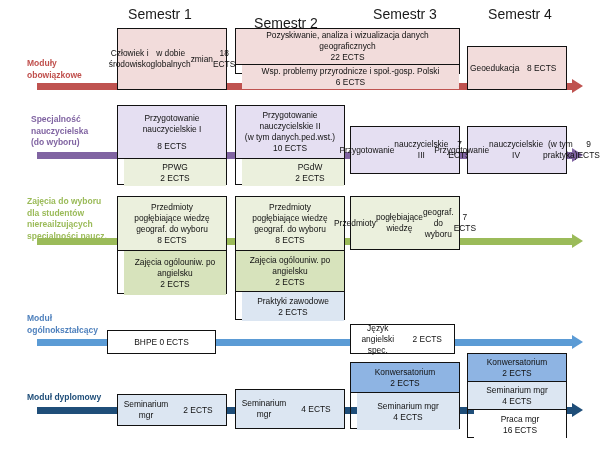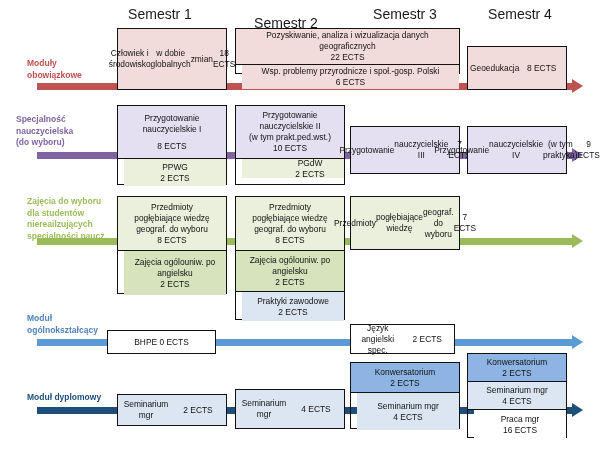--- a/index.html
+++ b/index.html
@@ -145,45 +145,45 @@
   <div class="box" style="left:467px; top:46px; width:100px; height:44px; background:#f2dcdb;">
     <span class="ln">Geoedukacja</span>
     <span class="gap"></span>
     <span class="ln">8 ECTS</span>
   </div>
 
   <div class="track" style="left:37px; top:152px; width:537px;">
     <div class="bar" style="background:#8064a2;"></div>
     <div class="head" style="border-left-color:#8064a2;"></div>
   </div>
-  <div class="row-label" style="left:16px; top:114px; color:#8064a2;">Specjalność
+  <div class="row-label" style="left:31px; top:114px; color:#8064a2;">Specjalność
 nauczycielska
 (do wyboru)</div>
 
   <div class="stack" style="left:117px; top:105px; width:110px; height:80px;">
     <div class="cell" style="height:53px; background:#e5dff2;">
       <span class="ln">Przygotowanie</span>
       <span class="ln">nauczycielskie I</span>
       <span class="gap"></span>
       <span class="ln">8 ECTS</span>
     </div>
     <div class="cell" style="height:27px; background:#ebf0dd;">
       <span class="ln">PPWG</span>
       <span class="ln">2 ECTS</span>
     </div>
   </div>
 
   <div class="stack" style="left:235px; top:105px; width:110px; height:80px;">
     <div class="cell" style="height:53px; background:#e5dff2;">
       <span class="ln">Przygotowanie</span>
       <span class="ln">nauczycielskie II</span>
-      <span class="ln">(w tym prakt.ped.wst.)</span>
+      <span class="ln">(w tym danych.ped.wst.)</span>
       <span class="ln">10 ECTS</span>
     </div>
-    <div class="cell" style="height:19px; background:#ebf0dd;padding-left:36px;">
+    <div class="cell" style="height:27px; background:#ebf0dd;padding-left:36px;">
       <span class="ln">PGdW</span>
       <span class="ln">2 ECTS</span>
     </div>
   </div>
 
   <div class="box" style="left:350px; top:126px; width:110px; height:48px; background:#e5dff2;">
     <span class="ln">Przygotowanie</span>
     <span class="ln">nauczycielskie III</span>
     <span class="gap"></span>
     <span class="ln">7 ECTS</span>

